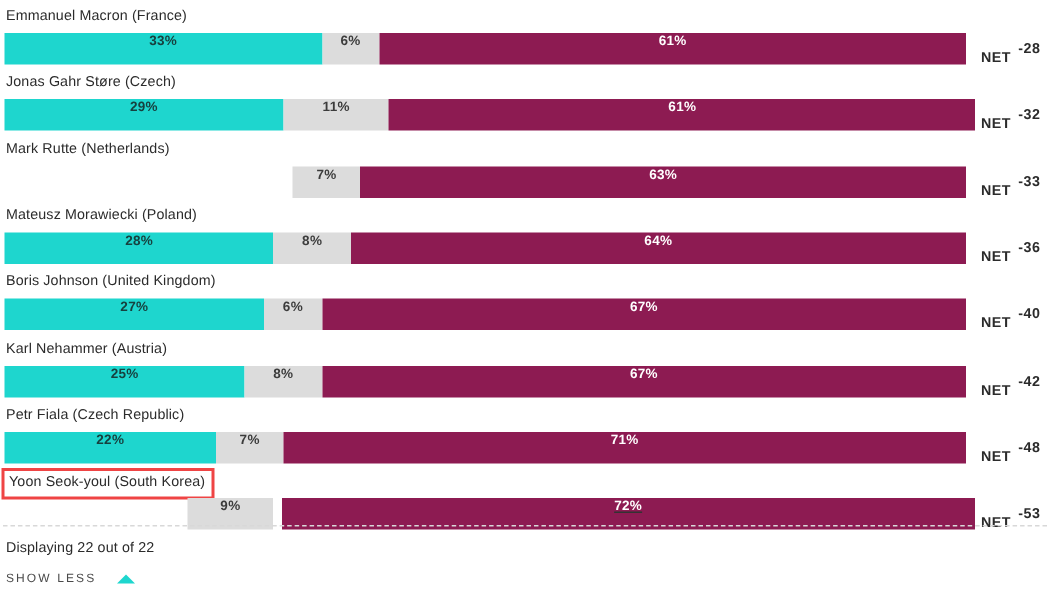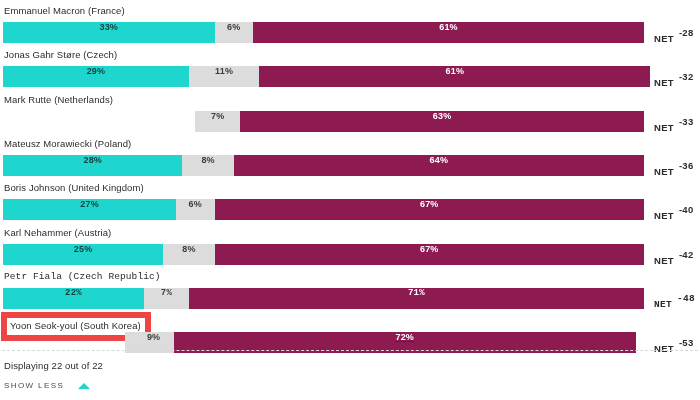--- a/index.html
+++ b/index.html
@@ -34,21 +34,21 @@
     left: 4px;
     top: 0;
     font-size: 9.5px;
     line-height: 12px;
     color: #2b2b2b;
     letter-spacing: 0.1px;
     white-space: nowrap;
   }
 
   .row-label.highlighted {
-    border: 6px solid #ef4444;
+    border: 2px solid #ef4444;
     padding: 2px 4px 3px 3px;
     left: 1px;
     top: -3px;
     background: #ffffff;
     box-sizing: border-box;
   }
 
   .bar-track {
     position: absolute;
     left: 3px;
@@ -246,21 +246,21 @@
           </div>
           <div class="seg seg-disapprove" style="left: 211.53px; width: 429.47px;">
             <span class="seg-label">67%</span>
           </div>
         </div>
         <div class="net-label">
           <span class="net-word">NET</span>
           <span>-42</span>
         </div>
       </div>
-      <div class="bar-row" style="top: 270.8px; height: 40px; font-family: Liberation Mono, monospace;">
+      <div class="bar-row" style="top: 270.8px; height: 40px;">
         <div class="row-label">Petr Fiala (Czech Republic)</div>
         <div class="bar-track">
           <div class="seg seg-approve" style="left: 0px; width: 141.02px;">
             <span class="seg-label">22%</span>
           </div>
           <div class="seg seg-neutral" style="left: 141.02px; width: 44.87px;">
             <span class="seg-label">7%</span>
           </div>
           <div class="seg seg-disapprove" style="left: 185.89px; width: 455.11px;">
             <span class="seg-label">71%</span>
@@ -270,21 +270,21 @@
           <span class="net-word">NET</span>
           <span>-48</span>
         </div>
       </div>
       <div class="bar-row" style="top: 315.1px; height: 40px;">
         <div class="row-label highlighted">Yoon Seok-youl (South Korea)</div>
         <div class="bar-track">
           <div class="seg seg-neutral" style="left: 121.79px; width: 57.69px;">
             <span class="seg-label">9%</span>
           </div>
-          <div class="seg seg-disapprove" style="left: 171px; width: 461.52px; text-decoration: underline;">
+          <div class="seg seg-disapprove" style="left: 185px; width: 461.52px; text-decoration: underline;">
             <span class="seg-label">72%</span>
           </div>
         </div>
         <div class="net-label">
           <span class="net-word">NET</span>
           <span>-53</span>
         </div>
       </div>
     </div>
 

